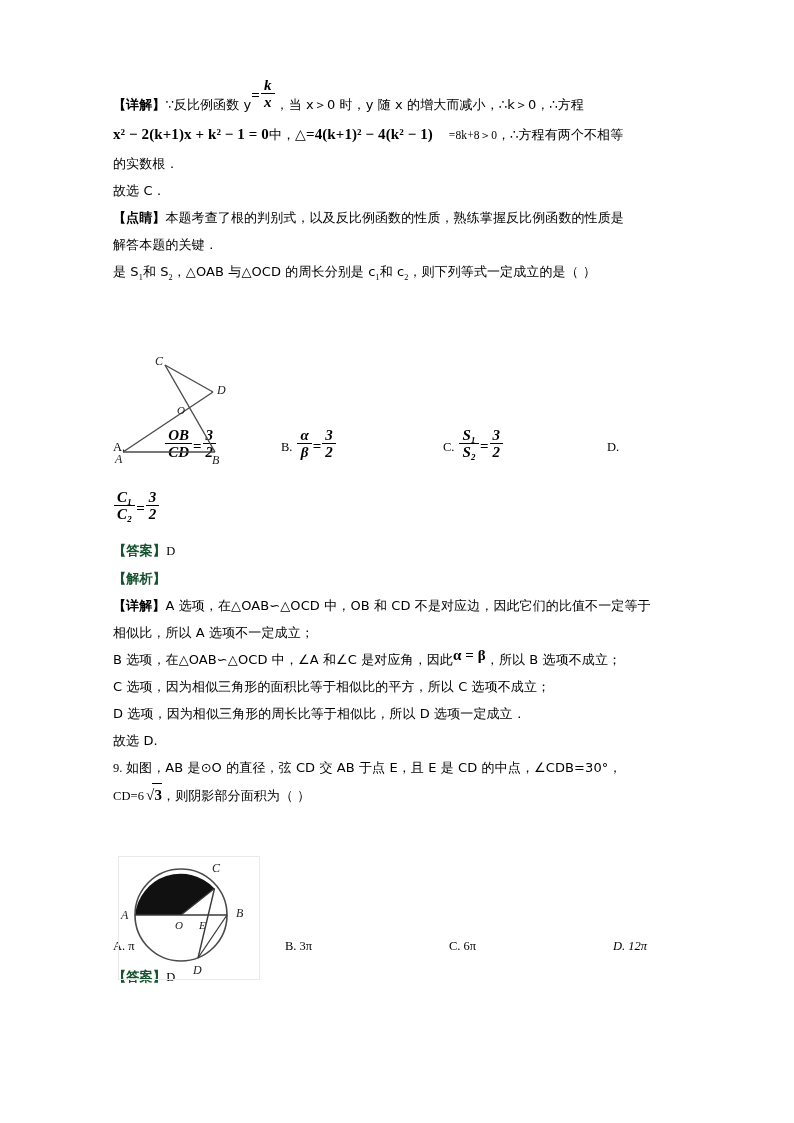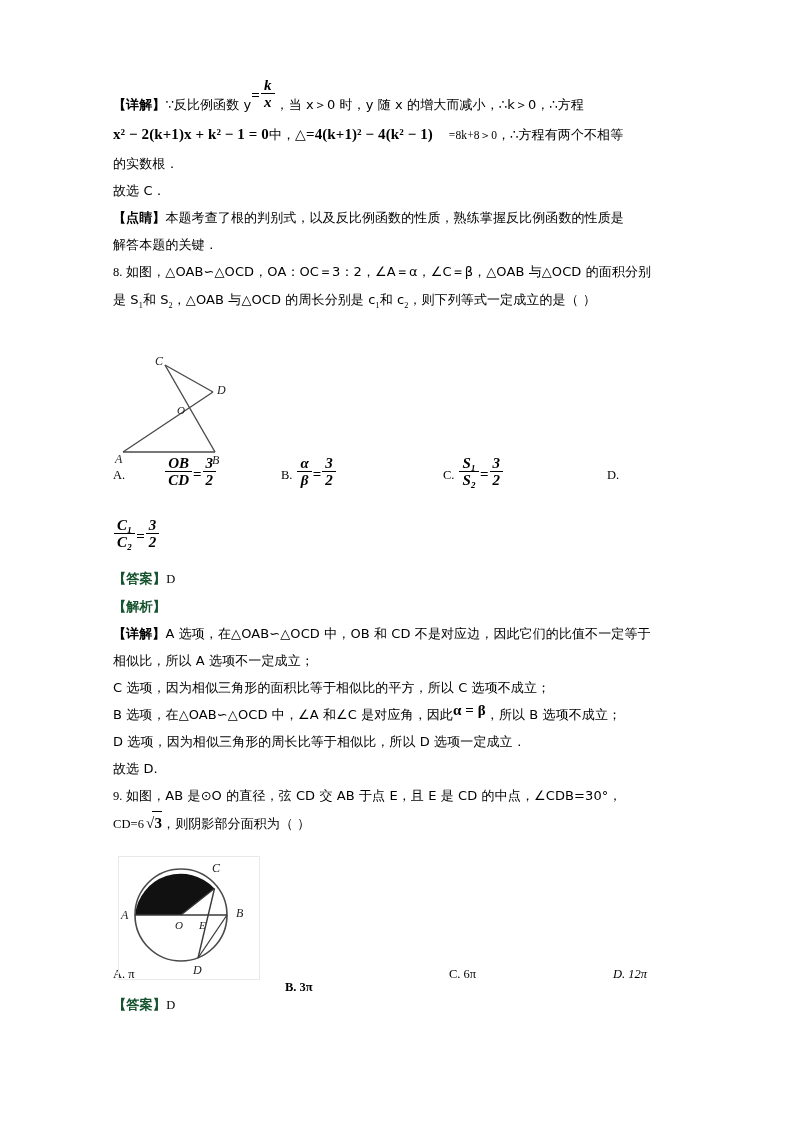--- a/index.html
+++ b/index.html
@@ -103,24 +103,20 @@
 
     <div class="line cn">的实数根．</div>
     <div class="line cn">故选 C．</div>
 
     <div class="line">
       <span class="cn" style="font-weight:600;">【点睛】</span><span class="cn">本题考查了根的判别式，以及反比例函数的性质，熟练掌握反比例函数的性质是</span>
     </div>
     <div class="line cn">解答本题的关键．</div>
 
     <div class="line">
-      <span class="lat">8.</span>
-      <span class="cn">如图，△OAB∽△OCD，OA：OC＝3：2，∠A＝α，∠C＝β，△OAB 与△OCD 的面积分别</span>
-    </div>
-    <div class="line">
       <span class="cn">是 S</span><sub class="ix">1</sub><span class="cn">和 S</span><sub class="ix">2</sub><span class="cn">，△OAB 与△OCD 的周长分别是 c</span><sub class="ix">1</sub><span class="cn">和 c</span><sub class="ix">2</sub><span class="cn">，则下列等式一定成立的是（      ）</span>
     </div>
 
     <div style="height:122px;"></div>
 
     <div class="optrow" style="height:48px;">
       <div class="opt" style="left:0px; top:14px;">
         <span class="lat">A.</span>
         <span class="frac big" style="vertical-align:-0.42em;margin-left:36px;"><span class="num">OB</span><span class="den">CD</span></span><span class="mathb mathn">=</span><span class="frac big mathn" style="vertical-align:-0.42em;"><span class="num">3</span><span class="den">2</span></span>
       </div>
@@ -147,43 +143,43 @@
       <span class="blue">【答案】</span><span class="lat">D</span>
     </div>
     <div class="line">
       <span class="blue">【解析】</span>
     </div>
 
     <div class="line">
       <span class="cn" style="font-weight:600;">【详解】</span><span class="cn">A 选项，在△OAB∽△OCD 中，OB 和 CD 不是对应边，因此它们的比值不一定等于</span>
     </div>
     <div class="line cn">相似比，所以 A 选项不一定成立；</div>
+    <div class="line">
+      <span class="cn">B 选项，在△OAB∽△OCD 中，∠A 和∠C 是对应角，因此</span><span class="mathb" style="position:relative; top:-4px;">α = β</span><span class="cn">，所以 B 选项不成立；</span>
+    </div>
     <div class="line cn">C 选项，因为相似三角形的面积比等于相似比的平方，所以 C 选项不成立；</div>
-    <div class="line">
-      <span class="cn">B 选项，在△OAB∽△OCD 中，∠A 和∠C 是对应角，因此</span><span class="mathb" style="position:relative; top:-4px;">α = β</span><span class="cn">，所以 B 选项不成立；</span>
-    </div>
     <div class="line cn">D 选项，因为相似三角形的周长比等于相似比，所以 D 选项一定成立．</div>
     <div class="line cn">故选 D.</div>
 
     <div class="line">
       <span class="lat">9.</span>
       <span class="cn">如图，AB 是⊙O 的直径，弦 CD 交 AB 于点 E，且 E 是 CD 的中点，∠CDB=30°，</span>
     </div>
     <div class="line">
       <span class="lat">CD=6</span><span class="sqrt-wrap mathb" style="margin-left:2px;"><span class="bar"></span>√<span>3</span></span><span class="cn">，则阴影部分面积为（      ）</span>
     </div>
 
     <div style="height:126px;"></div>
 
     <div class="optrow" style="height:27px;">
       <div class="opt lat" style="left:0px; top:3px;">
         <span>A.</span>
         <span>π</span>
       </div>
-      <div class="opt lat" style="left:172px; top:16px;font-weight:bold;">
+      <div class="opt lat" style="left:172px; top:3px;">
         <span>B.</span>
         <span>3π</span>
       </div>
       <div class="opt lat" style="left:336px; top:3px;">
         <span>C.</span>
         <span>6π</span>
       </div>
       <div class="opt lat" style="left:500px; top:3px;font-style:italic;">
         <span>D.</span>
         <span>12π</span>

